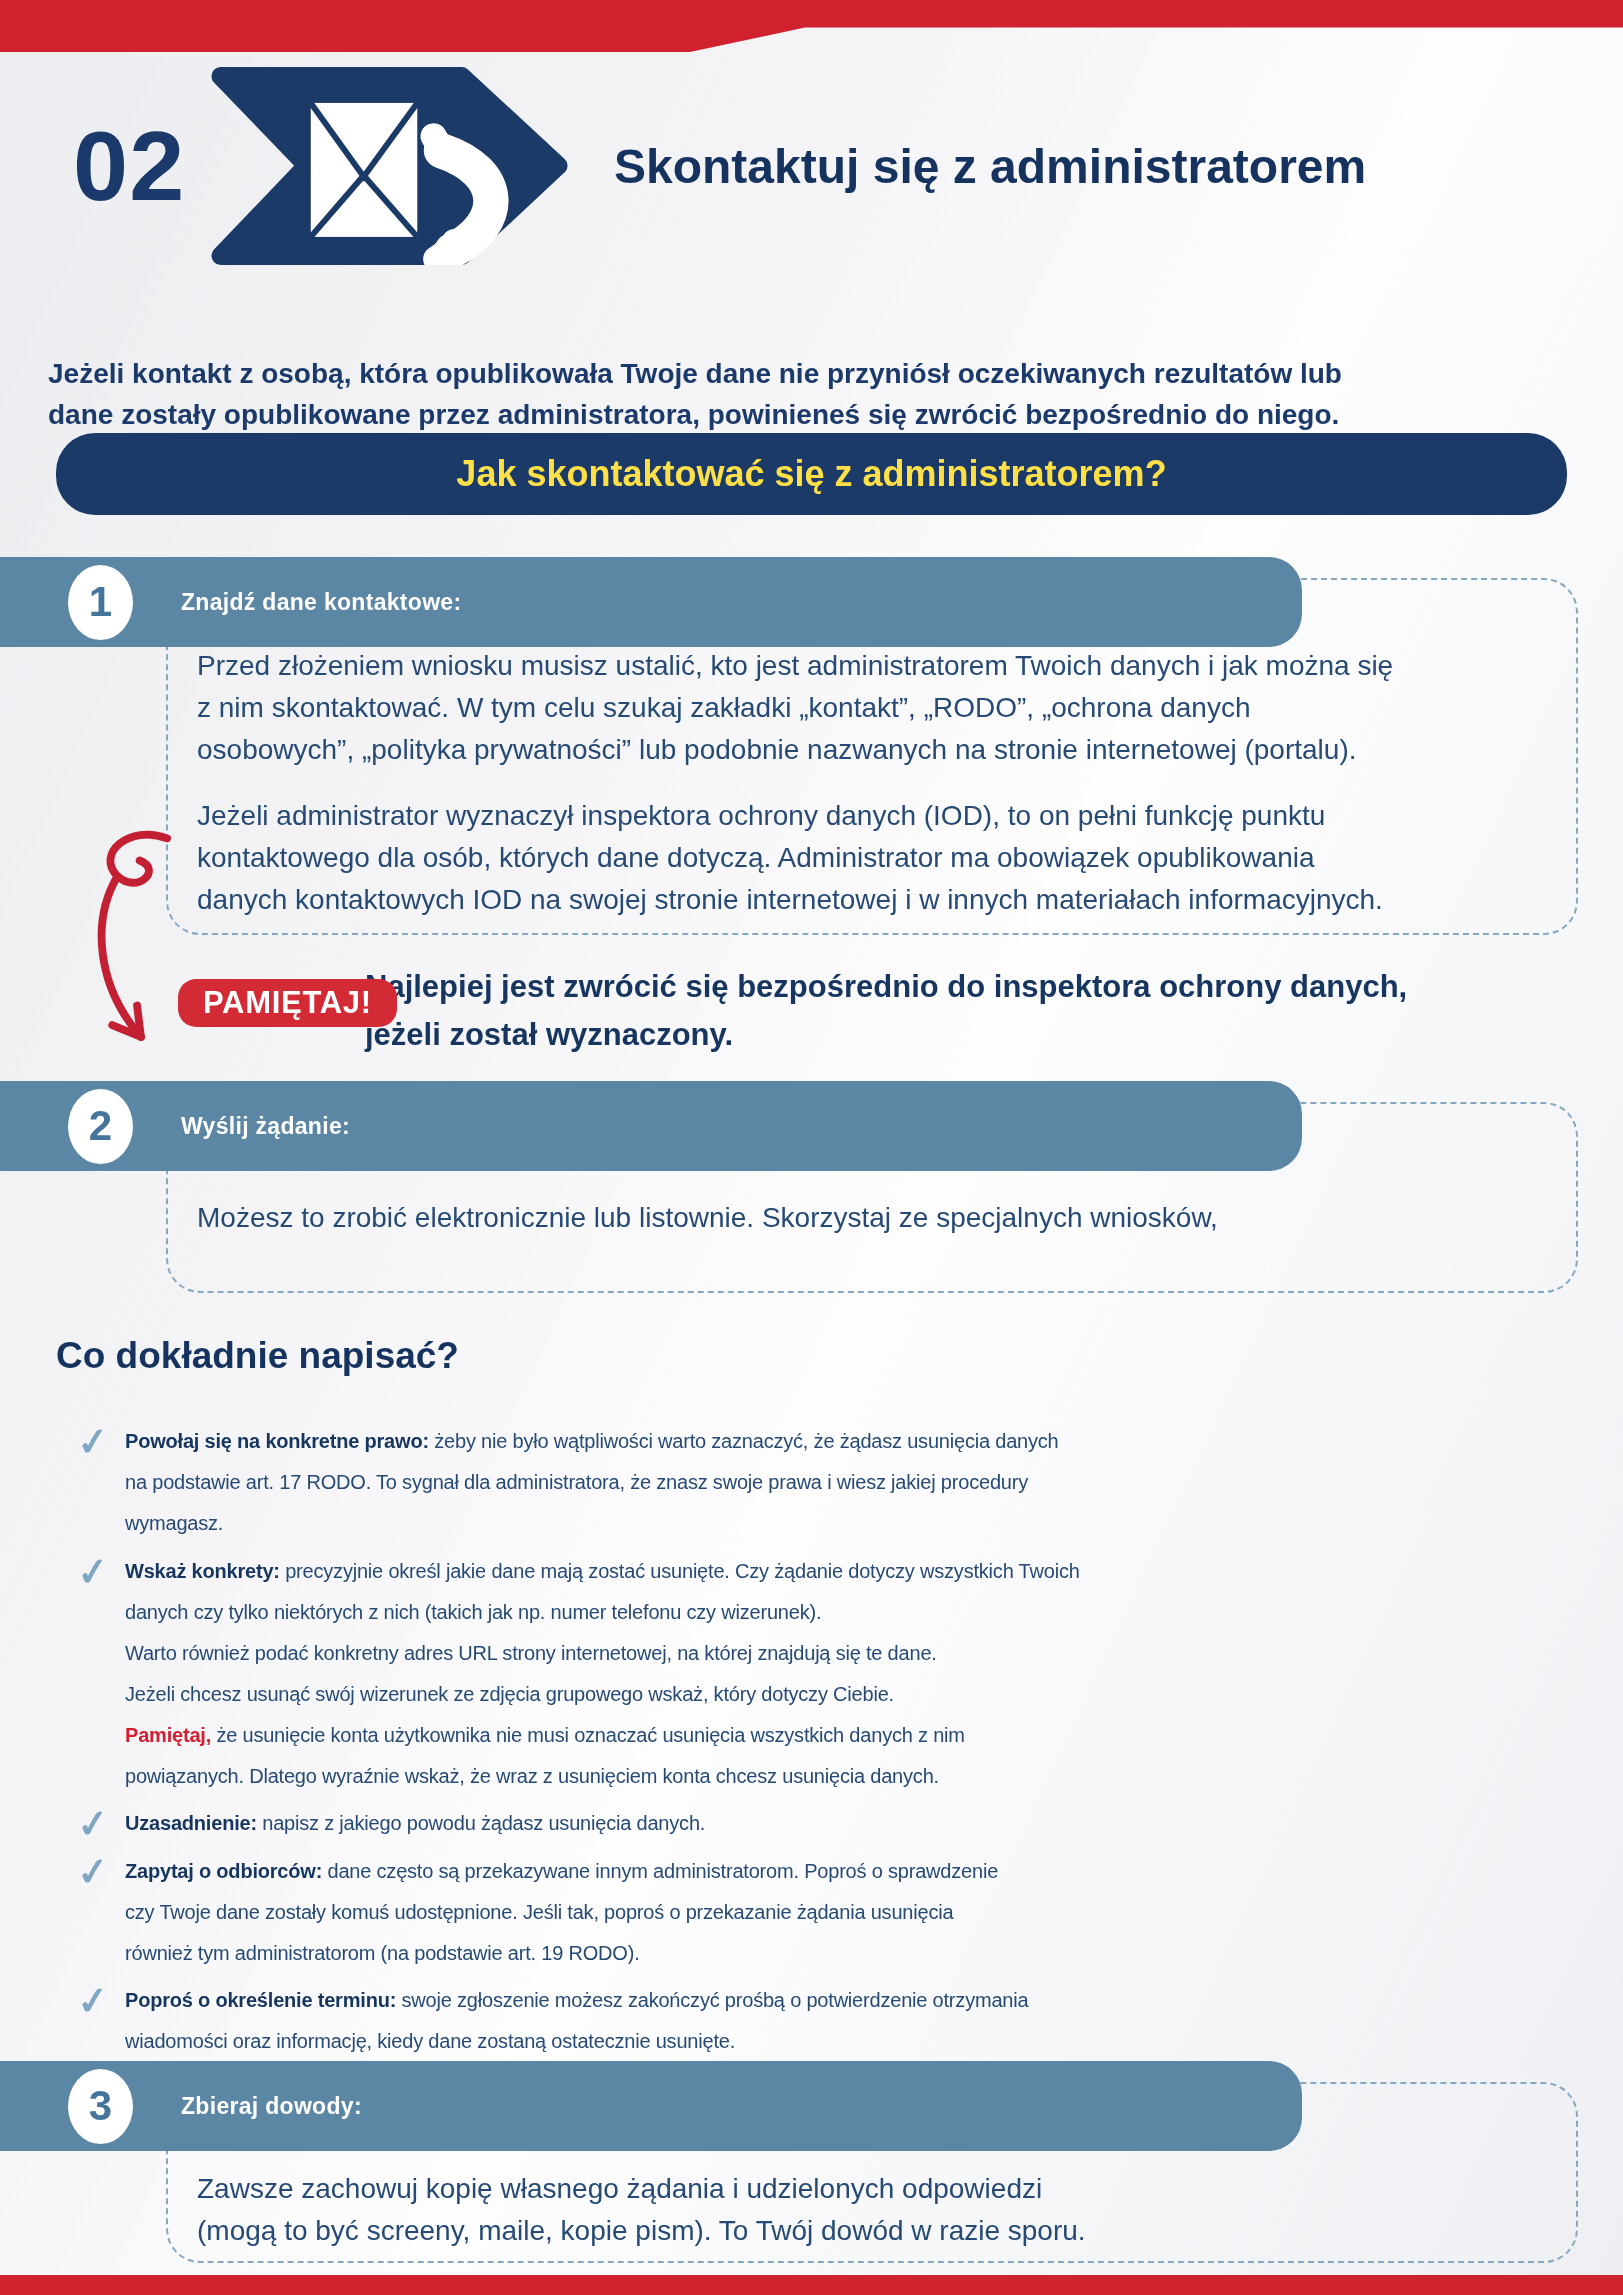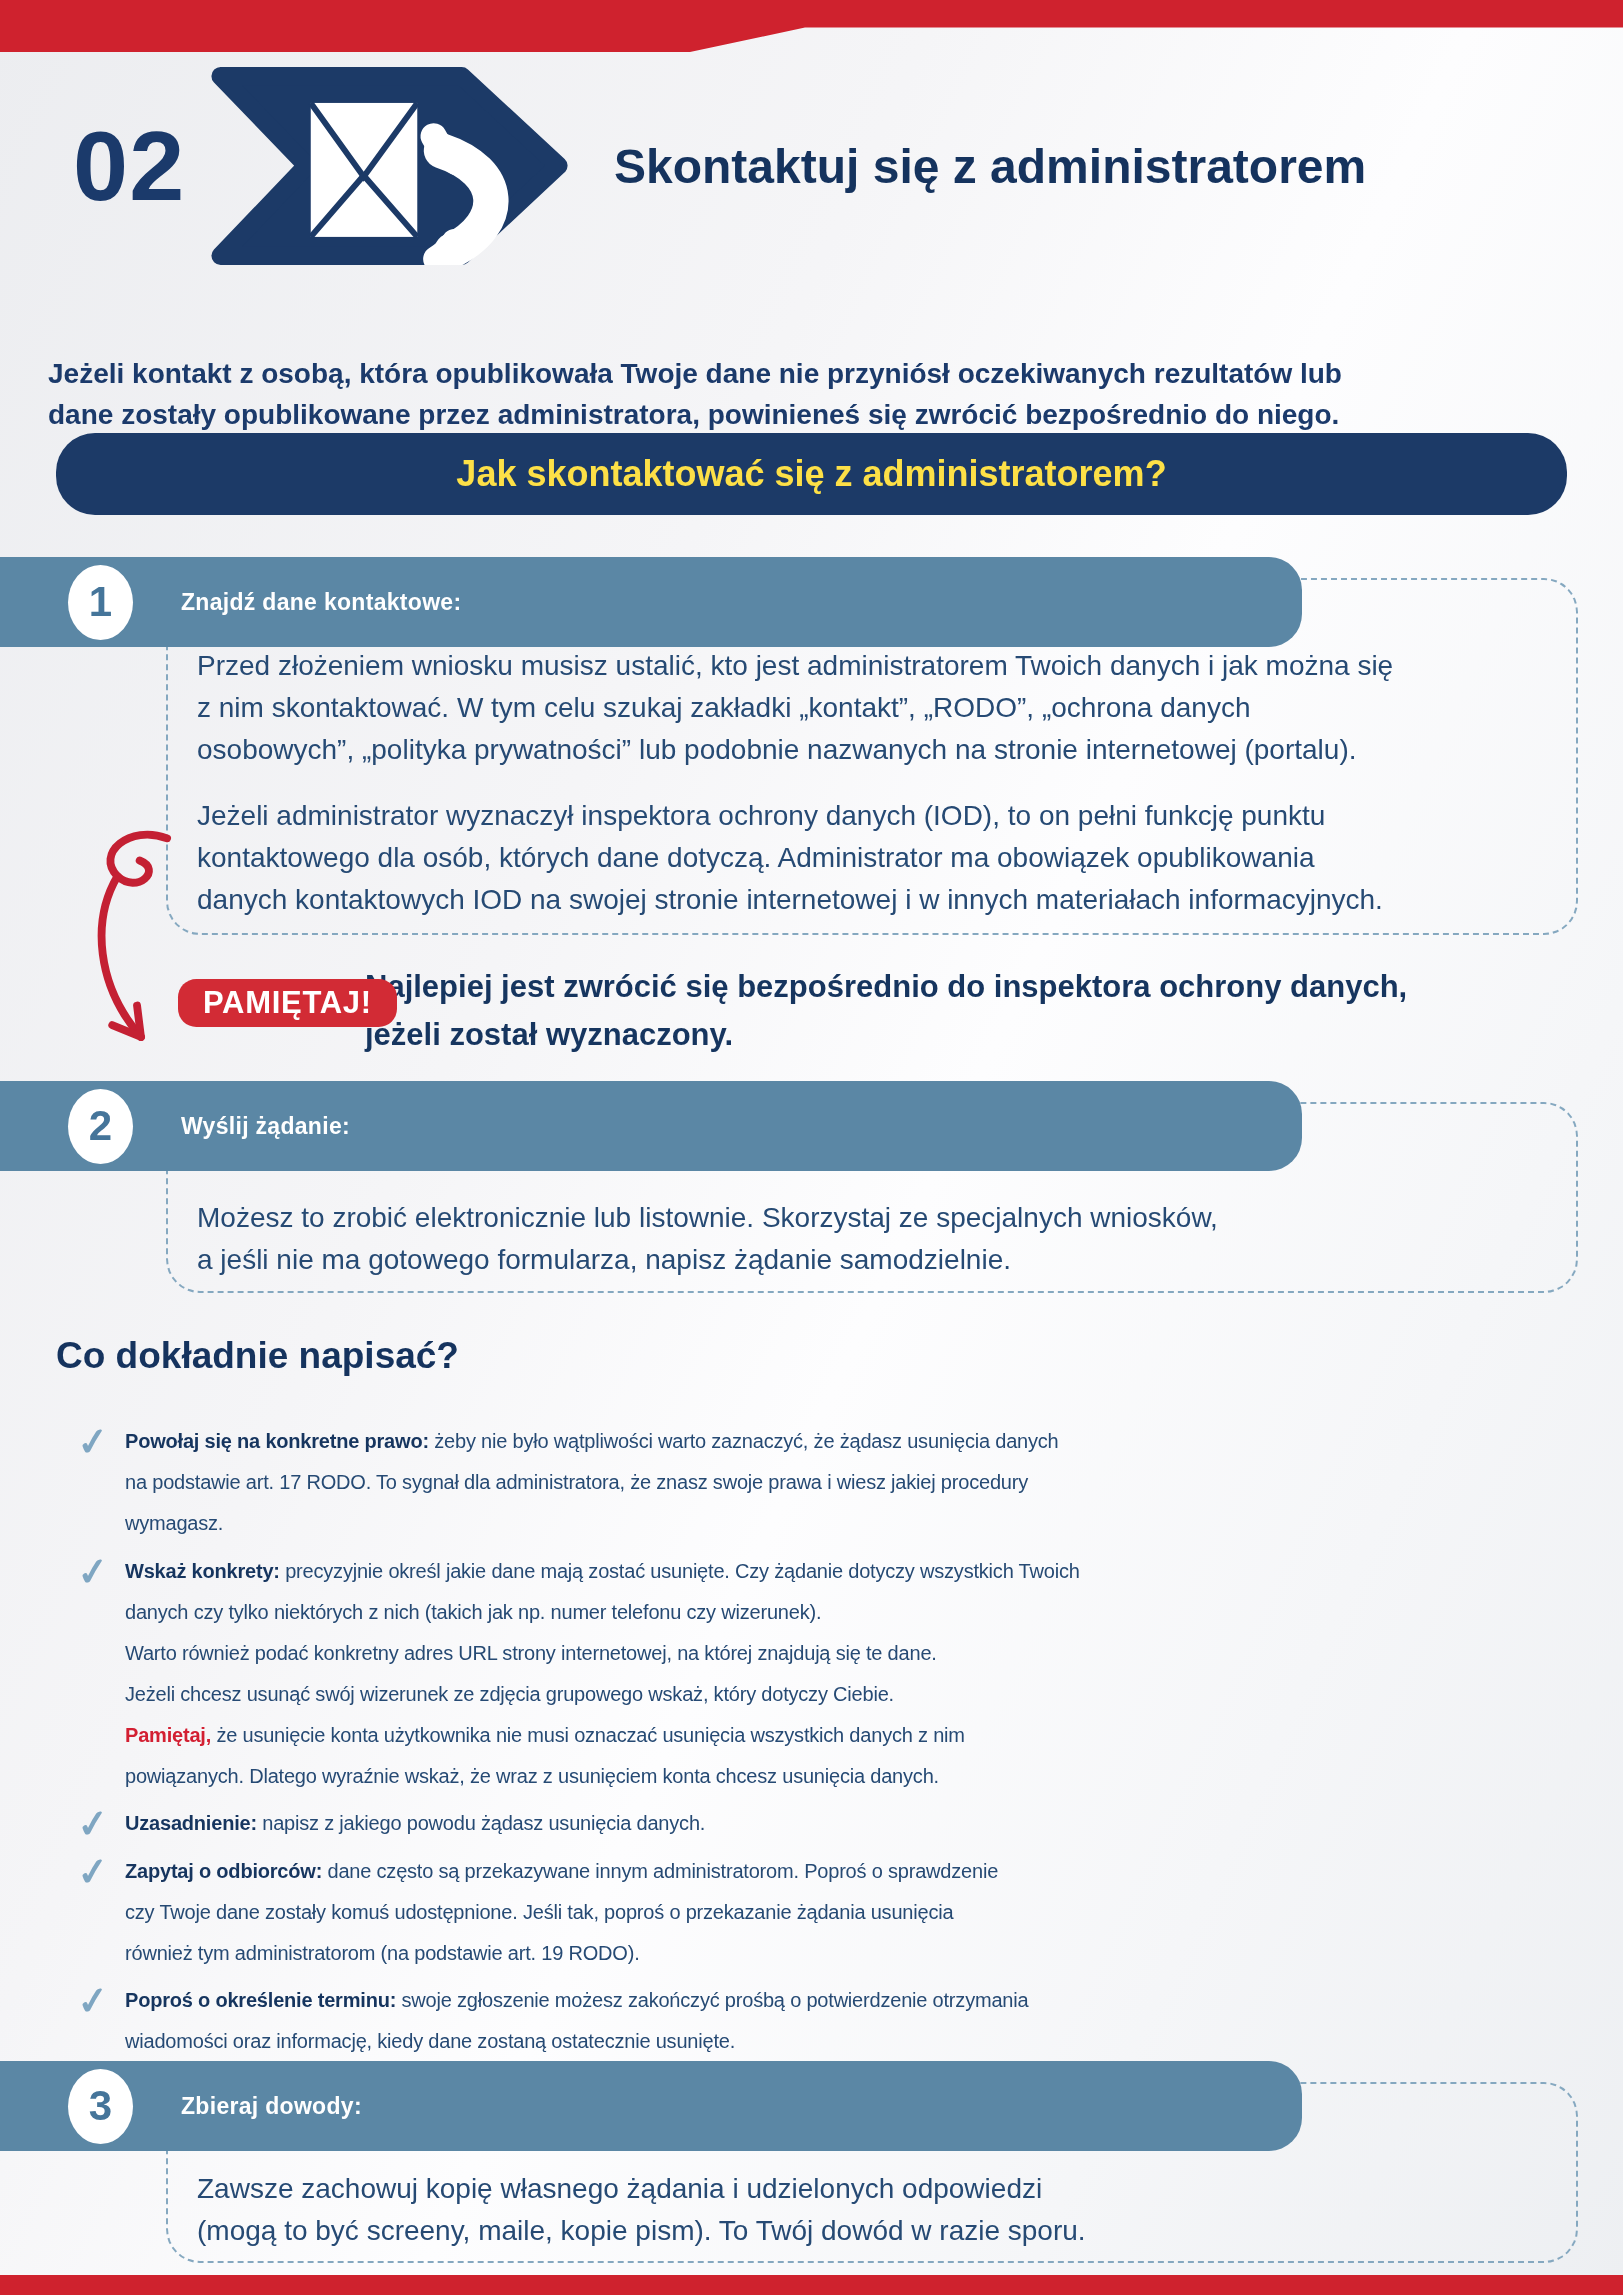--- a/index.html
+++ b/index.html
@@ -161,21 +161,20 @@
   <div class="remember-badge">PAMIĘTAJ!</div>
   <div class="reminder-text">
     <div>Najlepiej jest zwrócić się bezpośrednio do inspektora ochrony danych,</div>
     <div>jeżeli został wyznaczony.</div>
   </div>
 
   <div class="dashed-box" style="top:1102px;height:191px;">
     <div class="box-content" style="top:93px;">
         <div class="para">
           <div class="line">Możesz to zrobić elektronicznie lub listownie. Skorzystaj ze specjalnych wniosków,</div>
-          <div class="line">a jeśli nie ma gotowego formularza, napisz żądanie samodzielnie.</div>
         </div>
       </div>
   </div>
   <div class="step-banner" style="top:1081px;">
     <div class="step-circle">2</div>
     <div class="step-label">Wyślij żądanie:</div>
   </div>
 
   <div class="section-heading">Co dokładnie napisać?</div>
   <div class="checklist">

